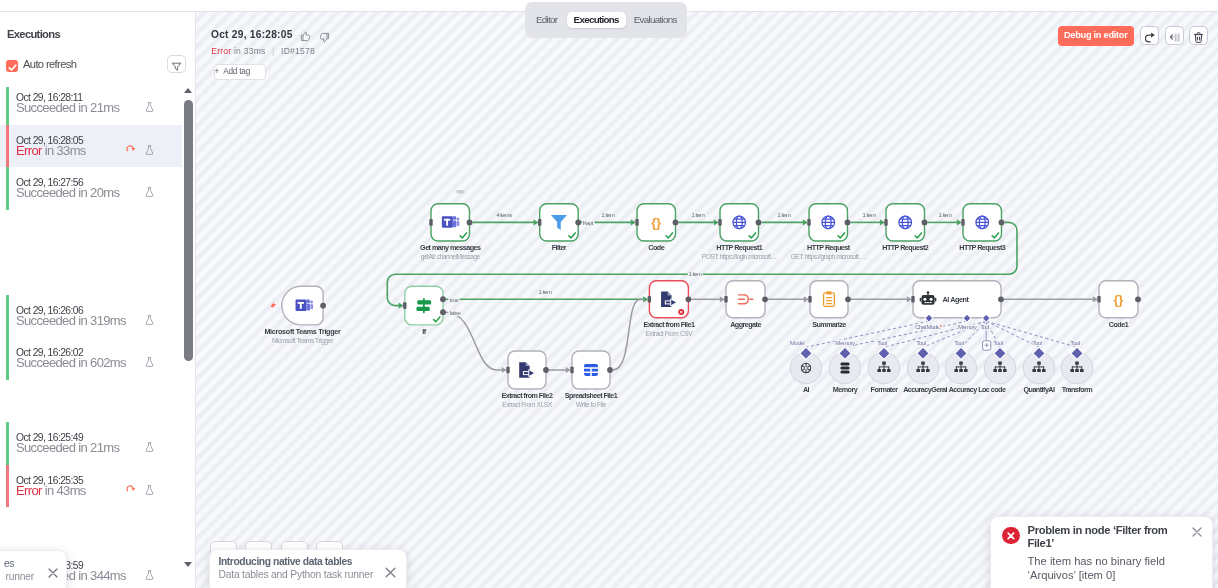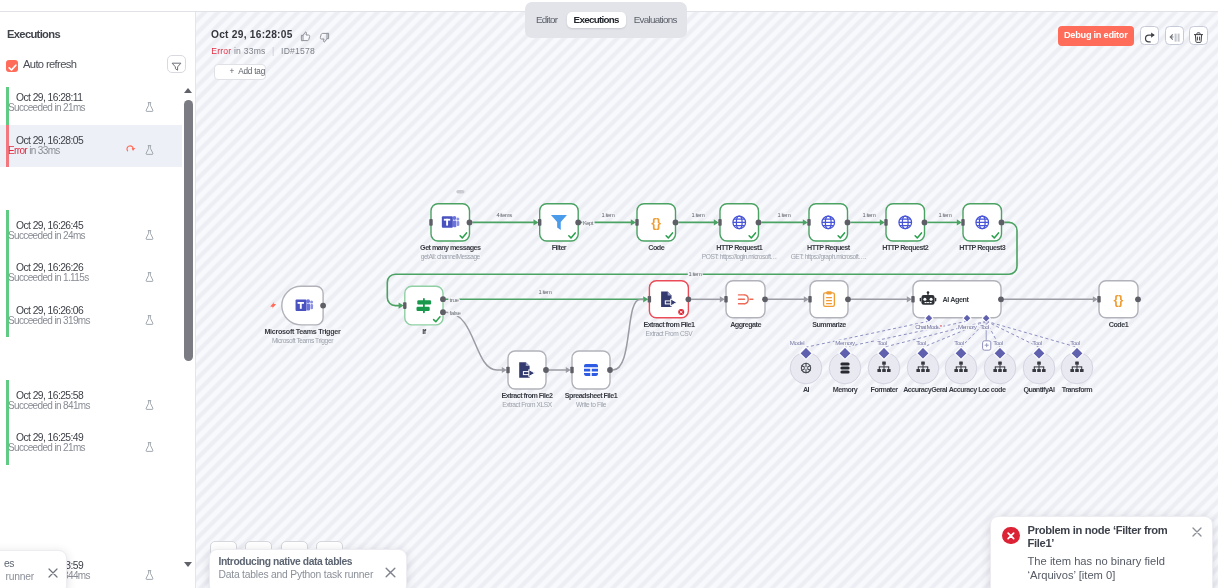--- a/index.html
+++ b/index.html
@@ -12,34 +12,34 @@
 #side h1{position:absolute;left:7px;top:15.9px;font-size:11.2px;font-weight:700;color:#41444b;letter-spacing:-0.67px;line-height:12px}
 #cbx{position:absolute;left:5.5px;top:47.5px;width:12.5px;height:12.5px;background:#ff6d5a;border-radius:3px}
 #arf{position:absolute;left:23px;top:45.8px;font-size:11.2px;letter-spacing:-0.64px;color:#4a4d54;line-height:12px}
 #fbtn{position:absolute;left:166.5px;top:43px;width:19px;height:18px;border:1px solid #d9dae0;border-radius:5px;background:#fff;text-align:center;padding-top:3px}
 #list{position:absolute;left:0;top:75px;width:182px;height:501px;overflow:hidden}
 .it{position:absolute;left:0;width:182px;height:42.5px}
 .it.sel{background:#edf1f7}
 .bar{position:absolute;left:6px;top:0;width:3px;height:42.5px}
 .bar.g{background:#5fcb83}.bar.r{background:#f2777f}
 .t{position:absolute;left:16px;top:10px;font-size:10.3px;font-weight:400;color:#3c3f46;line-height:11px;letter-spacing:-0.56px}
-.s{position:absolute;left:8px;top:21px;font-size:10px;color:#898c94;line-height:10px;letter-spacing:-0.64px}
+.s{position:absolute;left:16px;top:21px;font-size:13px;color:#898c94;line-height:10px;letter-spacing:-0.64px}
 .er{color:#e02d44}
 .flask{position:absolute;left:145px;top:20px}
 .retry{position:absolute;left:126px;top:19.8px}
 #sb-thumb{position:absolute;left:183.8px;top:88.3px;width:9.2px;height:260.7px;background:#7b7c83;border-radius:4.6px}
 .sbarrow{position:absolute;left:183.5px;width:0;height:0;border-left:4.2px solid transparent;border-right:4.2px solid transparent}
 .up{top:75.5px;border-bottom:5.5px solid #606169}
 .down{top:550px;border-top:5.5px solid #606169}
 .chead{position:absolute;left:0;top:0;width:1022px;height:90px}
 .ct{position:absolute;left:15px;top:16.7px;font-size:10.2px;font-weight:700;color:#33363d;letter-spacing:0.25px;line-height:11px}
 .cs{position:absolute;left:15.3px;top:34.3px;font-size:8.6px;color:#7d8089;letter-spacing:0.2px;line-height:10px}
 .cs .er{color:#e02d44}
 .cs .sep{color:#c9cad1;margin:0 4px}
-.addtag{position:absolute;left:17.5px;top:51.5px;width:52.5px;height:16px;border:1px solid #e0e1e7;border-radius:4px;background:#fff;font-size:8.2px;letter-spacing:-0.2px;color:#5a5e66;text-align:right;line-height:14px}
+.addtag{position:absolute;left:17.5px;top:51.5px;width:52.5px;height:16px;border:1px solid #e0e1e7;border-radius:4px;background:#fff;font-size:8.2px;letter-spacing:-0.2px;color:#5a5e66;text-align:left;line-height:14px}
 .debug{position:absolute;left:861.5px;top:14.3px;width:76.5px;height:19.5px;background:#ff6d5a;border-radius:4px;color:#fff;font-size:9.2px;font-weight:700;letter-spacing:-0.25px;text-align:center;line-height:19.5px}
 .ibtn{position:absolute;top:14.3px;width:19px;height:19px;background:#fff;border:1px solid #c6cad8;border-radius:4.5px;text-align:center;padding-top:2.5px}
 .czoom{position:absolute;top:529px;width:27px;height:26px;background:#fff;border:1px solid #d6d7dd;border-radius:5px}
 .toast{position:absolute;background:#fff;border-radius:8px;box-shadow:0 2px 10px rgba(60,68,86,.18);border:1px solid #ececf1;z-index:40}
 #toast1{left:13px;top:537px;width:198px;height:45px}
 #toast1 .tt{position:absolute;left:8.5px;top:6.8px;font-size:10.3px;font-weight:700;color:#5d6572;letter-spacing:-0.41px;line-height:10px}
 #toast1 .tb{position:absolute;left:8.5px;top:19.8px;font-size:10.3px;color:#8a8f98;letter-spacing:-0.2px;line-height:10px}
 #toastm{left:-140px;top:538.4px;width:207px;height:44px}
 #toastm .tt{position:absolute;left:143px;top:7.8px;font-size:10.3px;font-weight:400;color:#5d6572;letter-spacing:-0.41px;line-height:10px}
 #toastm .tb{position:absolute;left:144.5px;top:20.8px;font-size:10.3px;color:#8a8f98;letter-spacing:-0.2px;line-height:10px}
@@ -467,56 +467,60 @@
         <div class="t">Oct 29, 16:28:05</div>
         <div class="s"><span class="er">Error</span> in 33ms</div>
         <svg class="retry" width="10" height="9" viewBox="0 0 10 9">
           <path d="M1.6,6.8 A3.1,3.1 0 1 1 7.2,5.2" fill="none" stroke="#ff6d5a" stroke-width="1.2" stroke-linecap="round"></path>
           <polygon points="5.6,3.9 9.3,4.1 7.0,7.0" fill="#ff6d5a"></polygon>
         </svg>
         <svg class="flask" width="9" height="10" viewBox="0 0 9 10">
           <path d="M2.8,0.6 H6.2 M3.6,0.6 V3.3 L1.2,8.1 A0.9,0.9 0 0 0 2,9.4 H7 A0.9,0.9 0 0 0 7.8,8.1 L5.4,3.3 V0.6" fill="none" stroke="#9aa0a8" stroke-width="0.9" stroke-linejoin="round"></path>
         </svg>
       </div>
-      <div class="it" style="top:122.6px">
+      <div class="it" style="top:80.1px">
         <i class="bar g"></i>
-        <div class="t">Oct 29, 16:26:45</div>
-        <div class="s">Succeeded in 24ms</div>
-        <svg class="flask" width="9" height="10" viewBox="0 0 9 10">
-          <path d="M2.8,0.6 H6.2 M3.6,0.6 V3.3 L1.2,8.1 A0.9,0.9 0 0 0 2,9.4 H7 A0.9,0.9 0 0 0 7.8,8.1 L5.4,3.3 V0.6" fill="none" stroke="#9aa0a8" stroke-width="0.9" stroke-linejoin="round"></path>
-        </svg>
-      </div>
-      <div class="it" style="top:165.1px">
-        <i class="bar g"></i>
-        <div class="t">Oct 29, 16:26:26</div>
-        <div class="s">Succeeded in 1.115s</div>
+        <div class="t">Oct 29, 16:27:56</div>
+        <div class="s">Succeeded in 20ms</div>
         <svg class="flask" width="9" height="10" viewBox="0 0 9 10">
           <path d="M2.8,0.6 H6.2 M3.6,0.6 V3.3 L1.2,8.1 A0.9,0.9 0 0 0 2,9.4 H7 A0.9,0.9 0 0 0 7.8,8.1 L5.4,3.3 V0.6" fill="none" stroke="#9aa0a8" stroke-width="0.9" stroke-linejoin="round"></path>
         </svg>
       </div>
       <div class="it" style="top:207.6px">
         <i class="bar g"></i>
         <div class="t">Oct 29, 16:26:06</div>
         <div class="s">Succeeded in 319ms</div>
         <svg class="flask" width="9" height="10" viewBox="0 0 9 10">
           <path d="M2.8,0.6 H6.2 M3.6,0.6 V3.3 L1.2,8.1 A0.9,0.9 0 0 0 2,9.4 H7 A0.9,0.9 0 0 0 7.8,8.1 L5.4,3.3 V0.6" fill="none" stroke="#9aa0a8" stroke-width="0.9" stroke-linejoin="round"></path>
         </svg>
       </div>
-      <div class="it" style="top:292.6px">
+      <div class="it" style="top:250.1px">
         <i class="bar g"></i>
-        <div class="t">Oct 29, 16:25:58</div>
-        <div class="s">Succeeded in 841ms</div>
+        <div class="t">Oct 29, 16:26:02</div>
+        <div class="s">Succeeded in 602ms</div>
         <svg class="flask" width="9" height="10" viewBox="0 0 9 10">
           <path d="M2.8,0.6 H6.2 M3.6,0.6 V3.3 L1.2,8.1 A0.9,0.9 0 0 0 2,9.4 H7 A0.9,0.9 0 0 0 7.8,8.1 L5.4,3.3 V0.6" fill="none" stroke="#9aa0a8" stroke-width="0.9" stroke-linejoin="round"></path>
         </svg>
       </div>
       <div class="it" style="top:335.1px">
         <i class="bar g"></i>
         <div class="t">Oct 29, 16:25:49</div>
         <div class="s">Succeeded in 21ms</div>
+        <svg class="flask" width="9" height="10" viewBox="0 0 9 10">
+          <path d="M2.8,0.6 H6.2 M3.6,0.6 V3.3 L1.2,8.1 A0.9,0.9 0 0 0 2,9.4 H7 A0.9,0.9 0 0 0 7.8,8.1 L5.4,3.3 V0.6" fill="none" stroke="#9aa0a8" stroke-width="0.9" stroke-linejoin="round"></path>
+        </svg>
+      </div>
+      <div class="it" style="top:377.6px">
+        <i class="bar r"></i>
+        <div class="t">Oct 29, 16:25:35</div>
+        <div class="s"><span class="er">Error</span> in 43ms</div>
+        <svg class="retry" width="10" height="9" viewBox="0 0 10 9">
+          <path d="M1.6,6.8 A3.1,3.1 0 1 1 7.2,5.2" fill="none" stroke="#ff6d5a" stroke-width="1.2" stroke-linecap="round"></path>
+          <polygon points="5.6,3.9 9.3,4.1 7.0,7.0" fill="#ff6d5a"></polygon>
+        </svg>
         <svg class="flask" width="9" height="10" viewBox="0 0 9 10">
           <path d="M2.8,0.6 H6.2 M3.6,0.6 V3.3 L1.2,8.1 A0.9,0.9 0 0 0 2,9.4 H7 A0.9,0.9 0 0 0 7.8,8.1 L5.4,3.3 V0.6" fill="none" stroke="#9aa0a8" stroke-width="0.9" stroke-linejoin="round"></path>
         </svg>
       </div>
       <div class="it" style="top:462.6px">
         <i class="bar g"></i>
         <div class="t">Oct 29, 16:23:59</div>
         <div class="s">Succeeded in 344ms</div>
         <svg class="flask" width="9" height="10" viewBox="0 0 9 10">
           <path d="M2.8,0.6 H6.2 M3.6,0.6 V3.3 L1.2,8.1 A0.9,0.9 0 0 0 2,9.4 H7 A0.9,0.9 0 0 0 7.8,8.1 L5.4,3.3 V0.6" fill="none" stroke="#9aa0a8" stroke-width="0.9" stroke-linejoin="round"></path>

